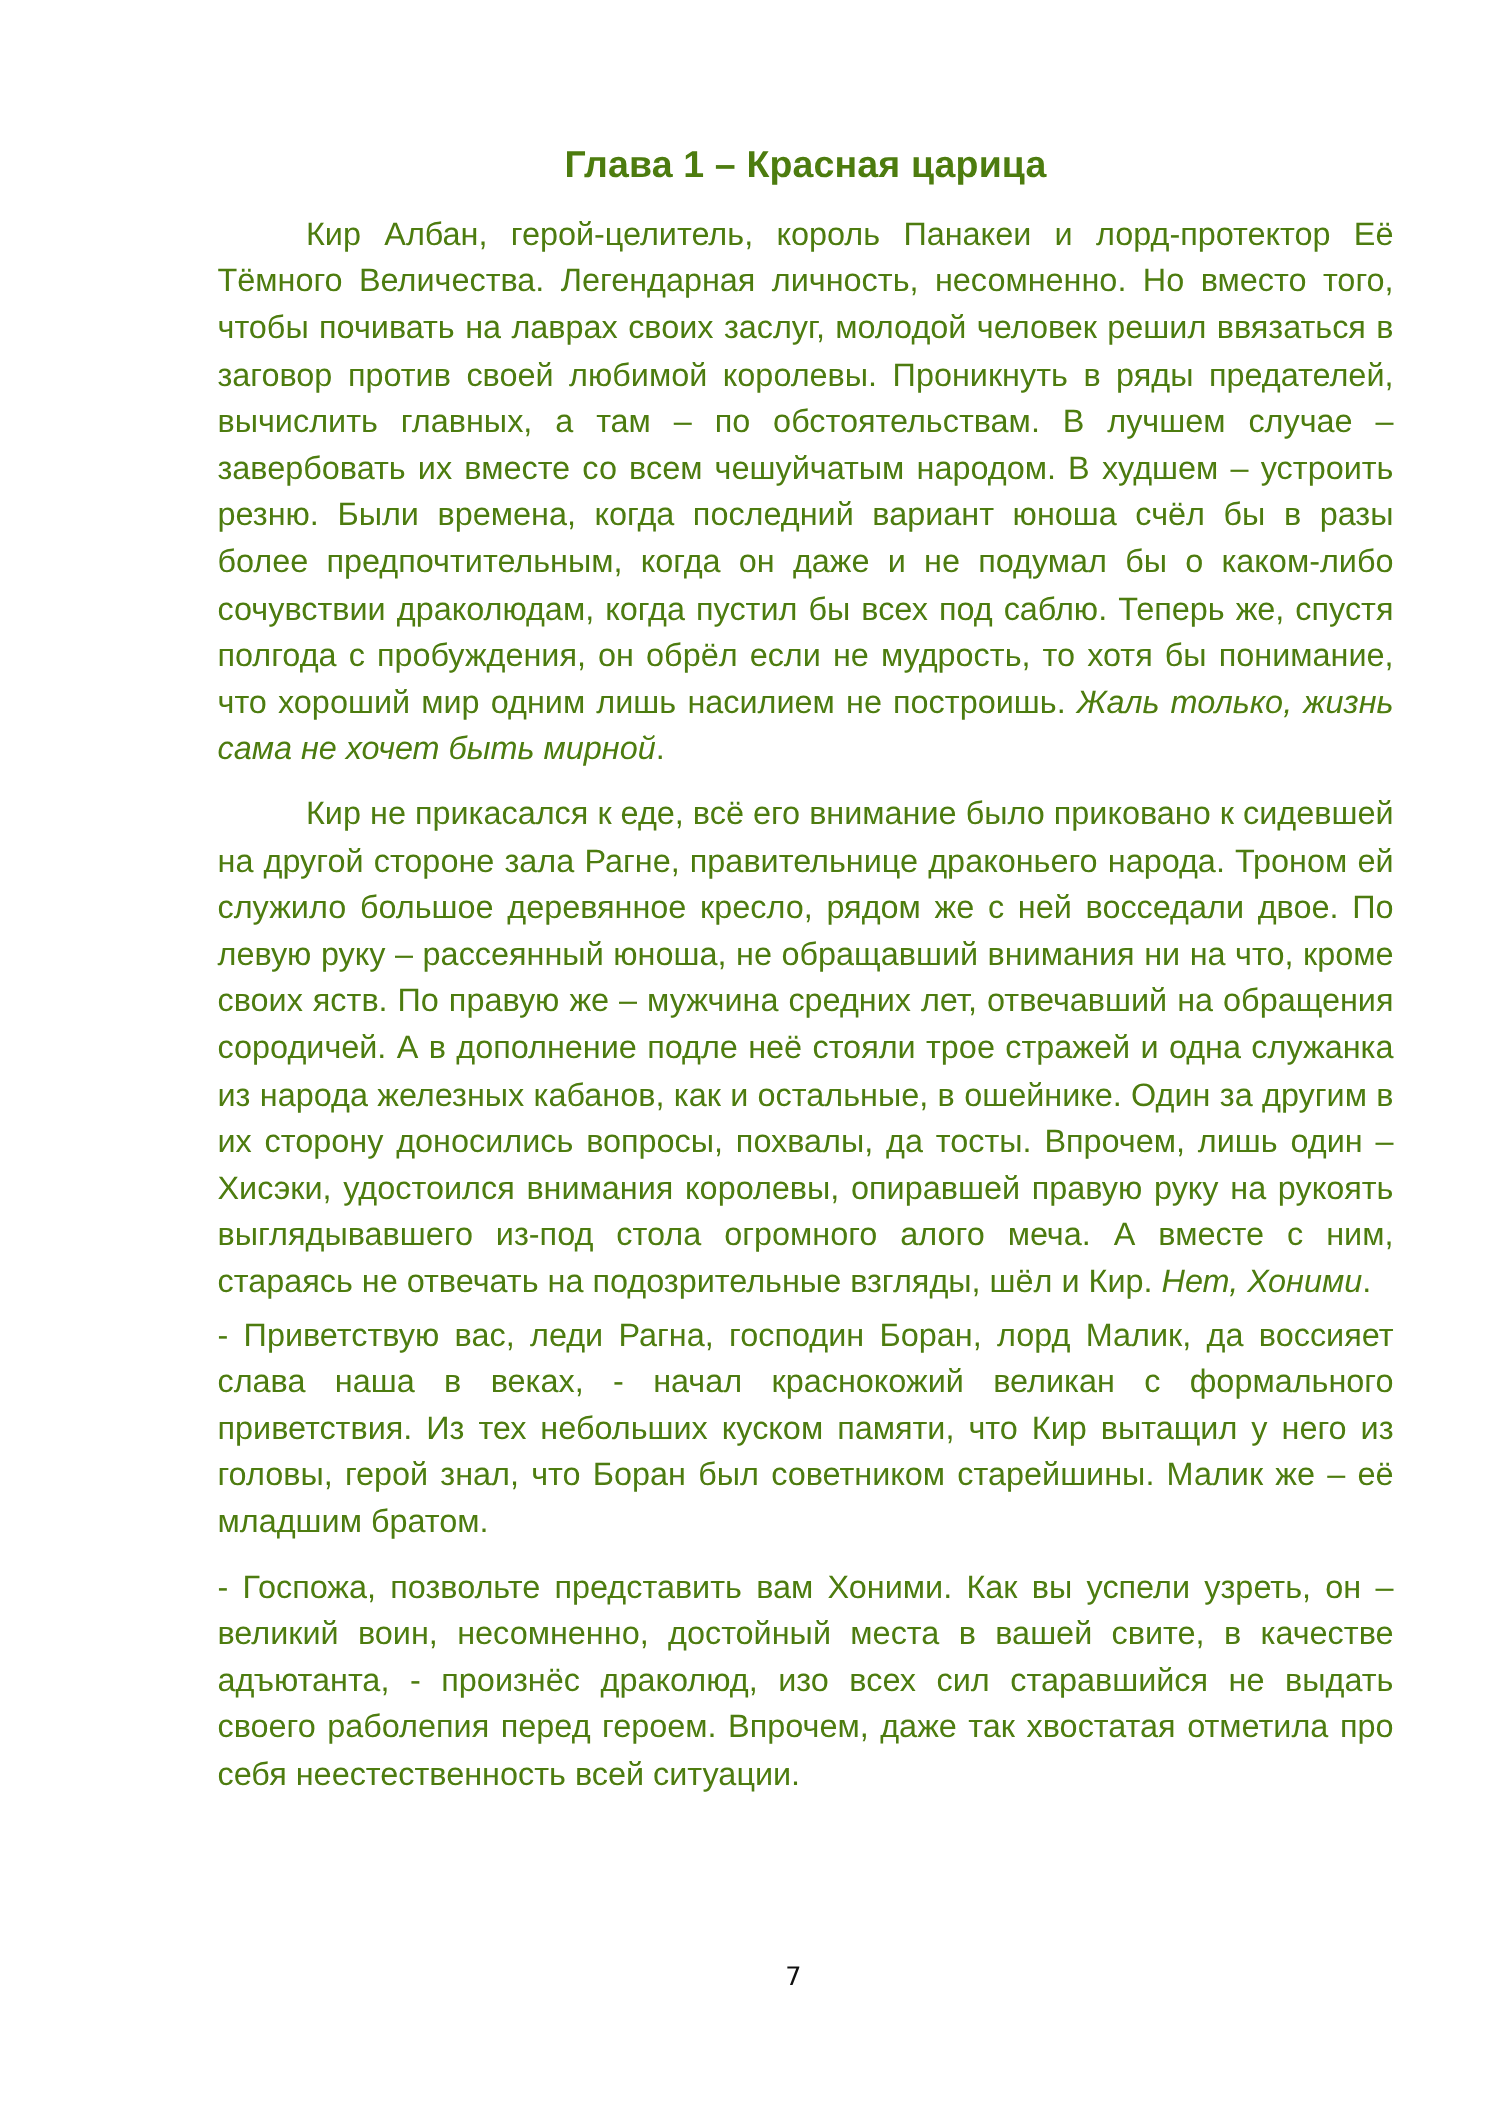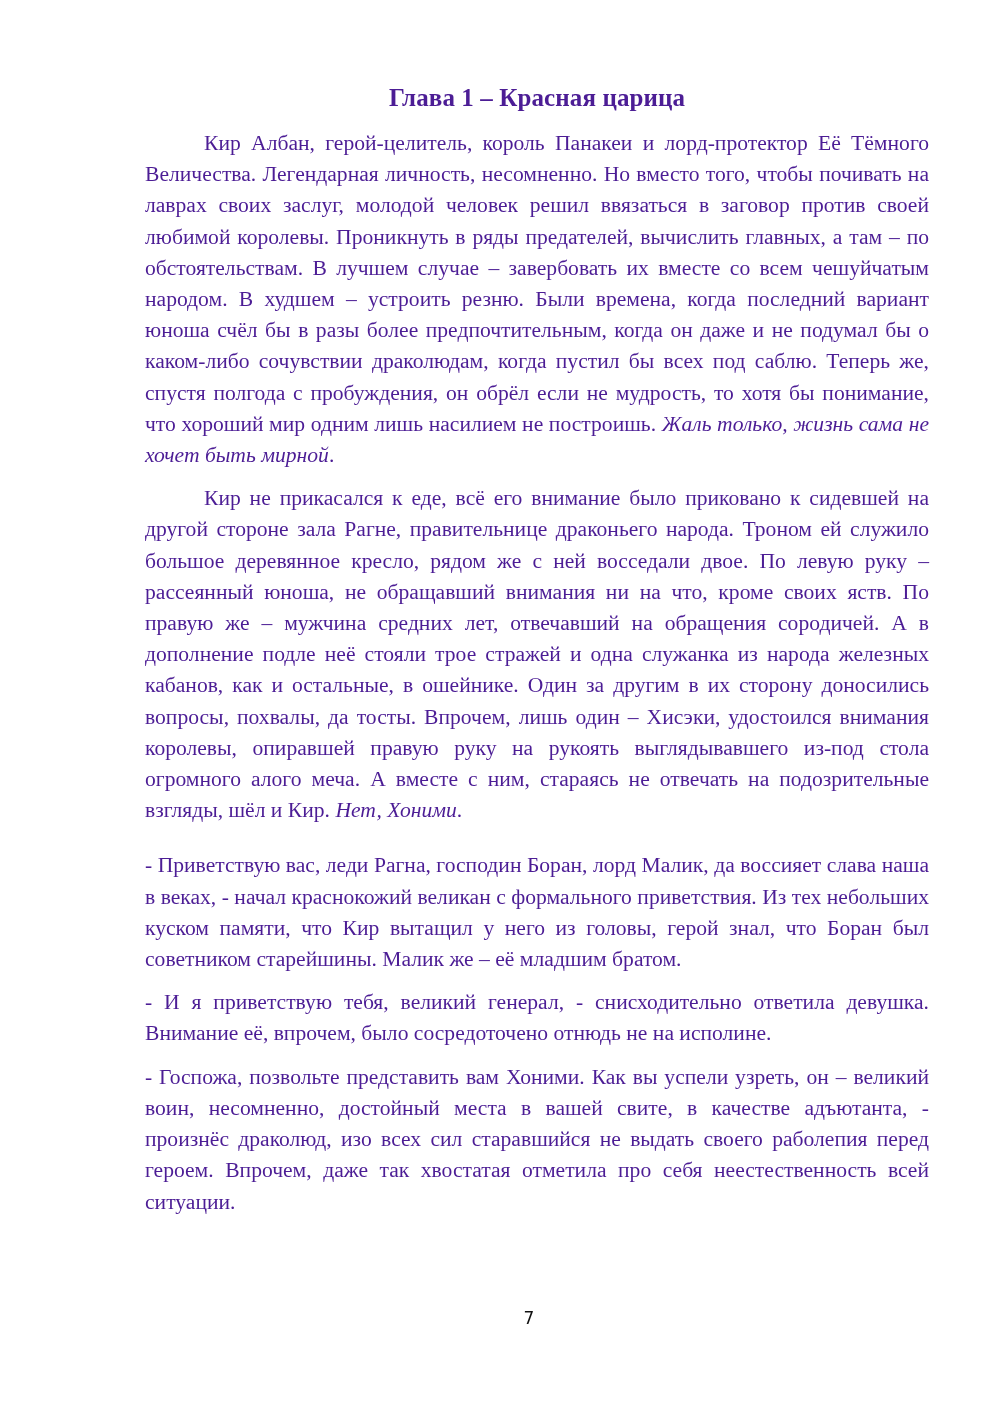--- a/index.html
+++ b/index.html
@@ -9,24 +9,24 @@
     }
     body {
       width: 1000px;
       height: 1414px;
       position: relative;
       overflow: hidden;
     }
     .page {
       position: absolute;
       left: 145px;
-      top: 80px;
+      top: 92px;
       width: 784px;
-      color: #4c1d95;
-      font-family: Liberation Serif, serif;
+      color: #4d7c0f;
+      font-family: Liberation Sans, sans-serif;
     }
     .chapter-title {
       text-align: center;
       font-weight: bold;
       font-size: 25px;
       line-height: 36px;
       margin: 0 0 12px 0;
       letter-spacing: 0.1px;
     }
     .para {
@@ -35,21 +35,21 @@
       text-align: justify;
       margin: 0 0 12px 0;
       hyphens: none;
     }
     .para.indent {
       text-indent: 59px;
     }
     .para.first {
     }
     .para.second {
-      margin-bottom: 24px;
+      margin-bottom: 4px;
     }
     .para em {
       font-style: italic;
     }
     .page-number {
       position: absolute;
       left: 0;
       width: 1000px;
       top: 1308px;
       text-align: center;
@@ -65,18 +65,17 @@
 
 <div class="page">
   <h1 class="chapter-title">Глава 1 – Красная царица</h1>
 
   <p class="para indent first"><span>Кир Албан, герой-целитель, король Панакеи и лорд-протектор Её Тёмного Величества. Легендарная личность, несомненно. Но вместо того, чтобы почивать на лаврах своих заслуг, молодой человек решил ввязаться в заговор против своей любимой королевы. Проникнуть в ряды предателей, вычислить главных, а там – по обстоятельствам. В лучшем случае – завербовать их вместе со всем чешуйчатым народом. В худшем – устроить резню. Были времена, когда последний вариант юноша счёл бы в разы более предпочтительным, когда он даже и не подумал бы о каком-либо сочувствии драколюдам, когда пустил бы всех под саблю. Теперь же, спустя полгода с пробуждения, он обрёл если не мудрость, то хотя бы понимание, что хороший мир одним лишь насилием не построишь. </span><em>Жаль только, жизнь сама не хочет быть мирной</em><span>.</span></p>
 
   <p class="para indent second"><span>Кир не прикасался к еде, всё его внимание было приковано к сидевшей на другой стороне зала Рагне, правительнице драконьего народа. Троном ей служило большое деревянное кресло, рядом же с ней восседали двое. По левую руку – рассеянный юноша, не обращавший внимания ни на что, кроме своих яств. По правую же – мужчина средних лет, отвечавший на обращения сородичей. А в дополнение подле неё стояли трое стражей и одна служанка из народа железных кабанов, как и остальные, в ошейнике. Один за другим в их сторону доносились вопросы, похвалы, да тосты. Впрочем, лишь один – Хисэки, удостоился внимания королевы, опиравшей правую руку на рукоять выглядывавшего из-под стола огромного алого меча. А вместе с ним, стараясь не отвечать на подозрительные взгляды, шёл и Кир. </span><em>Нет, Хоними</em><span>.</span></p>
 
   <p class="para"><span>- Приветствую вас, леди Рагна, господин Боран, лорд Малик, да воссияет слава наша в веках, - начал краснокожий великан с формального приветствия. Из тех небольших куском памяти, что Кир вытащил у него из головы, герой знал, что Боран был советником старейшины. Малик же – её младшим братом.</span></p>
 
-  <p class="para"><span>- И я приветствую тебя, великий генерал, - снисходительно ответила девушка. Внимание её, впрочем, было сосредоточено отнюдь не на исполине.</span></p>
 
   <p class="para"><span>- Госпожа, позвольте представить вам Хоними. Как вы успели узреть, он – великий воин, несомненно, достойный места в вашей свите, в качестве адъютанта, - произнёс драколюд, изо всех сил старавшийся не выдать своего раболепия перед героем. Впрочем, даже так хвостатая отметила про себя неестественность всей ситуации.</span></p>
 </div>
 
 <div class="page-number">7</div>
 
 </body></html>

